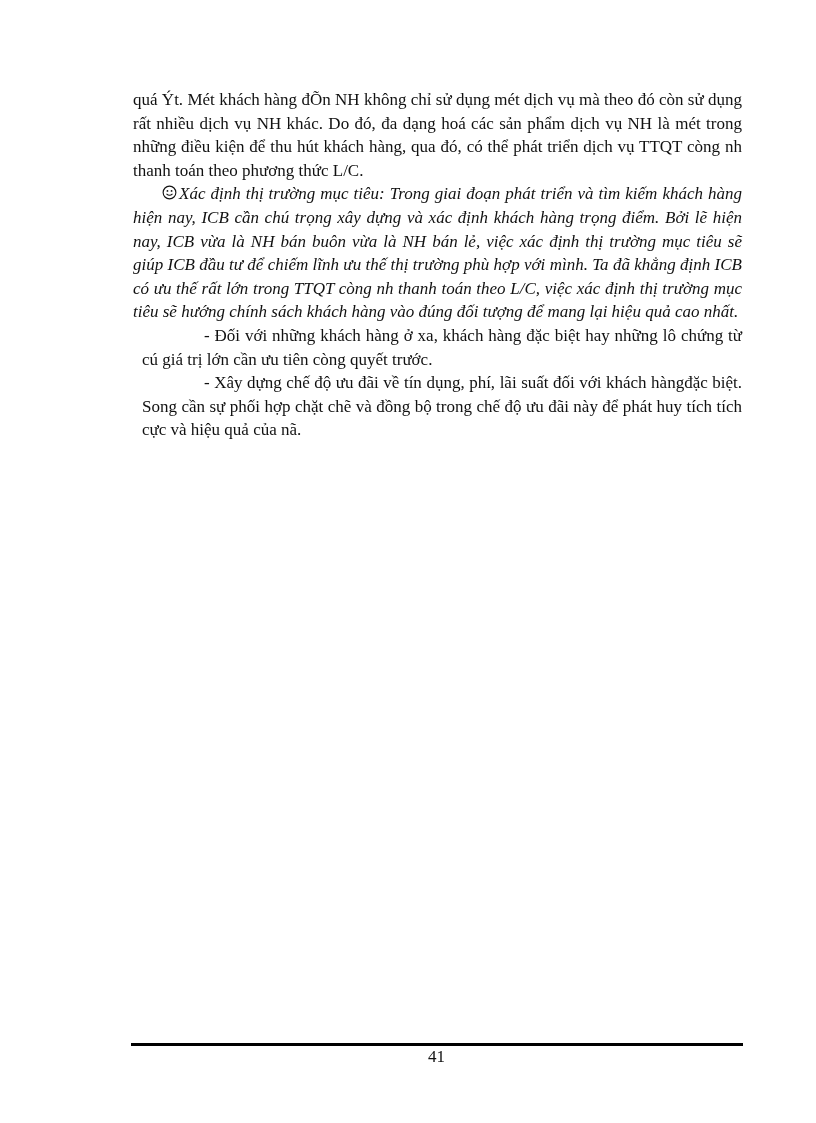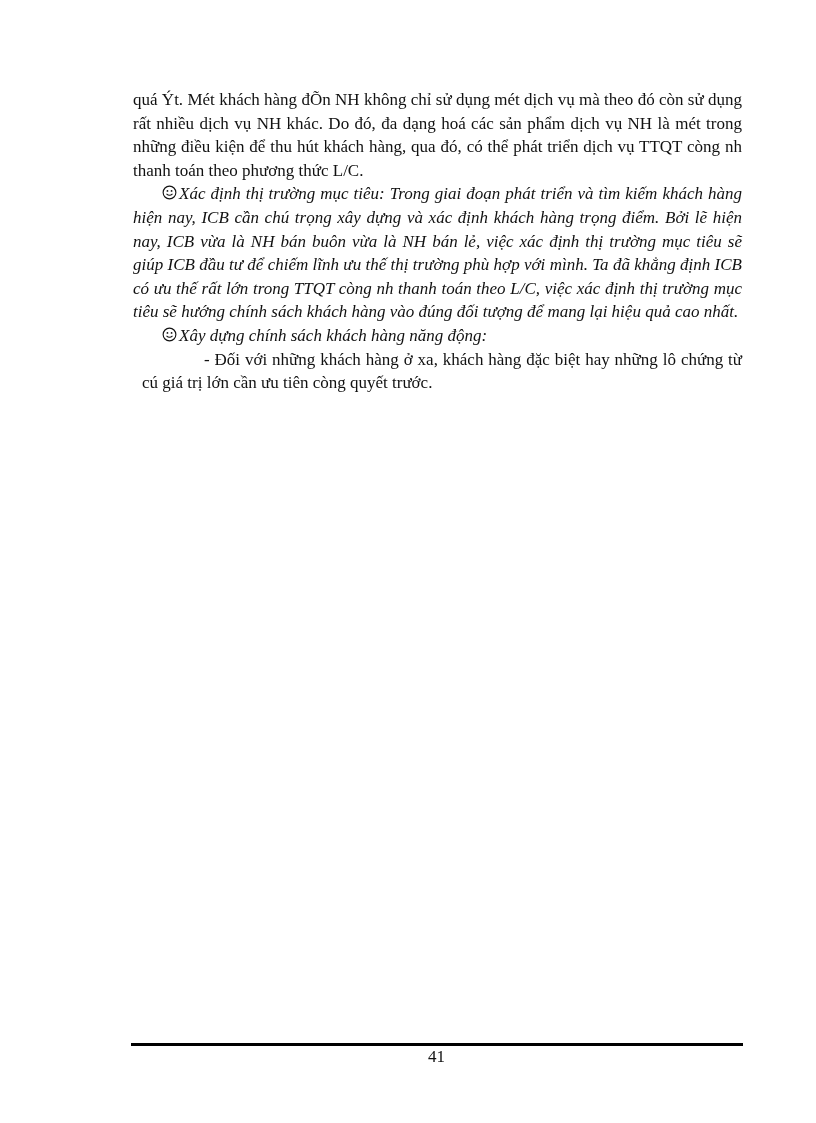--- a/index.html
+++ b/index.html
@@ -89,33 +89,28 @@
 
     <p class="para bullet">
       <svg class="smiley" viewBox="0 0 16 16">
         <circle cx="8" cy="8" r="6.8" fill="none" stroke="#111" stroke-width="1.2"></circle>
         <circle cx="5.8" cy="6.3" r="0.95" fill="#111"></circle>
         <circle cx="10.2" cy="6.3" r="0.95" fill="#111"></circle>
         <path d="M4.8 9.4 Q8 12.6 11.2 9.4" fill="none" stroke="#111" stroke-width="1.1"></path>
       </svg><span>Xác định thị trường mục tiêu: Trong giai  đoạn phát triển và tìm kiếm khách hàng hiện nay, ICB cần chú trọng xây dựng và xác định khách hàng trọng điểm. Bởi lẽ hiện nay, ICB vừa là NH bán buôn vừa là NH bán lẻ, việc xác định thị trường mục tiêu sẽ giúp ICB đầu tư để chiếm lĩnh ưu thế thị trường phù hợp với mình. Ta đã khẳng định ICB có ưu thế rất lớn trong TTQT còng nh  thanh toán theo L/C, việc xác định thị trường mục tiêu sẽ hướng chính sách khách hàng vào đúng đối tượng để mang lại hiệu quả cao nhất.</span>
     </p>
 
-    <p class="para bullet">
-      <svg class="smiley" viewBox="0 0 16 16">
-        <circle cx="8" cy="8" r="6.8" fill="none" stroke="#111" stroke-width="1.2"></circle>
-        <circle cx="5.8" cy="6.3" r="0.95" fill="#111"></circle>
-        <circle cx="10.2" cy="6.3" r="0.95" fill="#111"></circle>
-        <path d="M4.8 9.4 Q8 12.6 11.2 9.4" fill="none" stroke="#111" stroke-width="1.1"></path>
-      </svg><span>Xây dựng chính sách khách hàng năng động:</span>
-    </p>
 
     <p class="para dash">
       <span>- Đối với những khách hàng ở xa, khách hàng đặc biệt hay những lô chứng từ cú giá trị lớn cần ưu tiên còng quyết trước.</span>
     </p>
 
+    <p class="para dash">
+      <span>- Xây dựng chế độ ưu đãi về tín dụng, phí, lãi suất đối với khách hàngđặc biệt. Song cần sự phối hợp chặt chẽ và đồng bộ trong chế độ ưu đãi này để phát huy tích tích cực và hiệu quả của nã.</span>
+    </p>
 
 
   </div>
 
   <div class="footer-rule"></div>
   <div class="page-number">41</div>
 
   <div class="page-edge"></div>
 </div>
 

